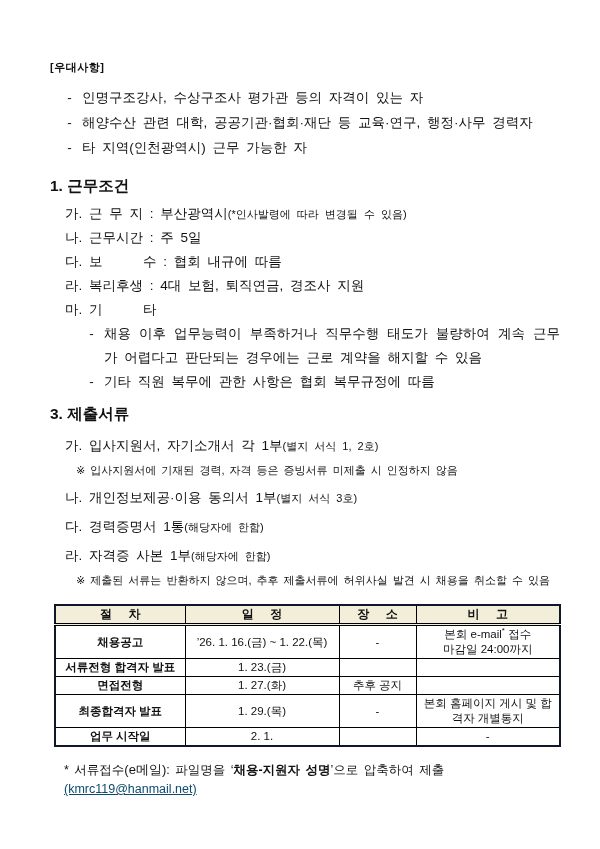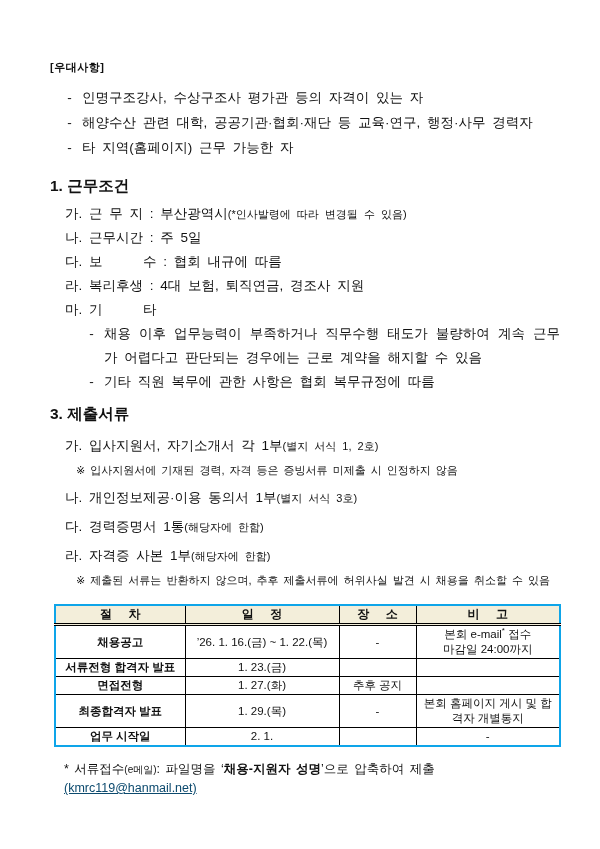--- a/index.html
+++ b/index.html
@@ -28,38 +28,38 @@
   .sub-dash .dash-item { line-height:24px; text-align:justify; }
 
   .sec3 { margin-top:10px; }
   .s3-item { margin:5px 0 0 15px; font-size:13.5px; line-height:24px; word-spacing:3px; }
   .s3-item.first { margin-top:10px; }
   .note { margin:2px 8px 0 26px; font-size:11px; line-height:21px; word-spacing:2px; }
 
   .sec4 { margin-top:13px; }
   table.schedule {
     border-collapse:collapse; width:505px; margin:7px 16px 0 4px;
-    border:2px solid #0ea5e9; table-layout:fixed;
+    border:2px solid #0f172a; table-layout:fixed;
   }
   table.schedule th {
     background:#f3eeda; border:1px solid #000; border-bottom:3px double #000;
     font-size:12px; font-weight:700; height:19px; text-align:center; padding:0 2px;
   }
   table.schedule td {
     border:1px solid #000; font-size:11.5px; line-height:15px;
     text-align:center; vertical-align:middle; padding:1px 3px;
   }
   td.proc { font-weight:700; }
   tr.r-tall  td { height:32px; }
   tr.r-short td { height:16px; }
   tr.r-thin  td { height:14px; }
   sup.fn { font-size:8px; vertical-align:super; line-height:0; }
 
   .footnote { margin:13px 0 0 14px; font-size:12.5px; line-height:19px; word-spacing:2px; }
-  .footnote .small { font-size:10px; }
+  .footnote .small { font-size:13px; }
   .footnote .bold { font-weight:700; }
   .email-link { color:#0c4a6e; text-decoration:underline; cursor:pointer; }
 </style>
 </head>
 <body>
 
 <div class="page">
 
   <section>
     <div class="bracket-title" data-bind="preferred.title">[우대사항]</div>
@@ -67,21 +67,21 @@
       <div class="dash-item">
         <span class="dash" data-bind="glyphs.dash">-</span>
         <span data-bind="preferred.items.0">인명구조강사, 수상구조사 평가관 등의 자격이 있는 자</span>
       </div>
       <div class="dash-item">
         <span class="dash" data-bind="glyphs.dash">-</span>
         <span data-bind="preferred.items.1">해양수산 관련 대학, 공공기관·협회·재단 등 교육·연구, 행정·사무 경력자</span>
       </div>
       <div class="dash-item">
         <span class="dash" data-bind="glyphs.dash">-</span>
-        <span data-bind="preferred.items.2">타 지역(홈페이지) 근무 가능한 자</span>
+        <span data-bind="preferred.items.2">타 지역(인천광역시) 근무 가능한 자</span>
       </div>
     </div>
   </section>
 
   <section class="sec2">
     <div class="sec-head" data-bind="work.heading">1. 근무조건</div>
     <div class="ga-list">
       <div class="ga-item">
         <span data-bind="work.items.0.text">가. 근 무 지 : 부산광역시</span><span class="small-paren" data-bind="work.items.0.paren">(*인사발령에 따라 변경될 수 있음)</span>
       </div>

